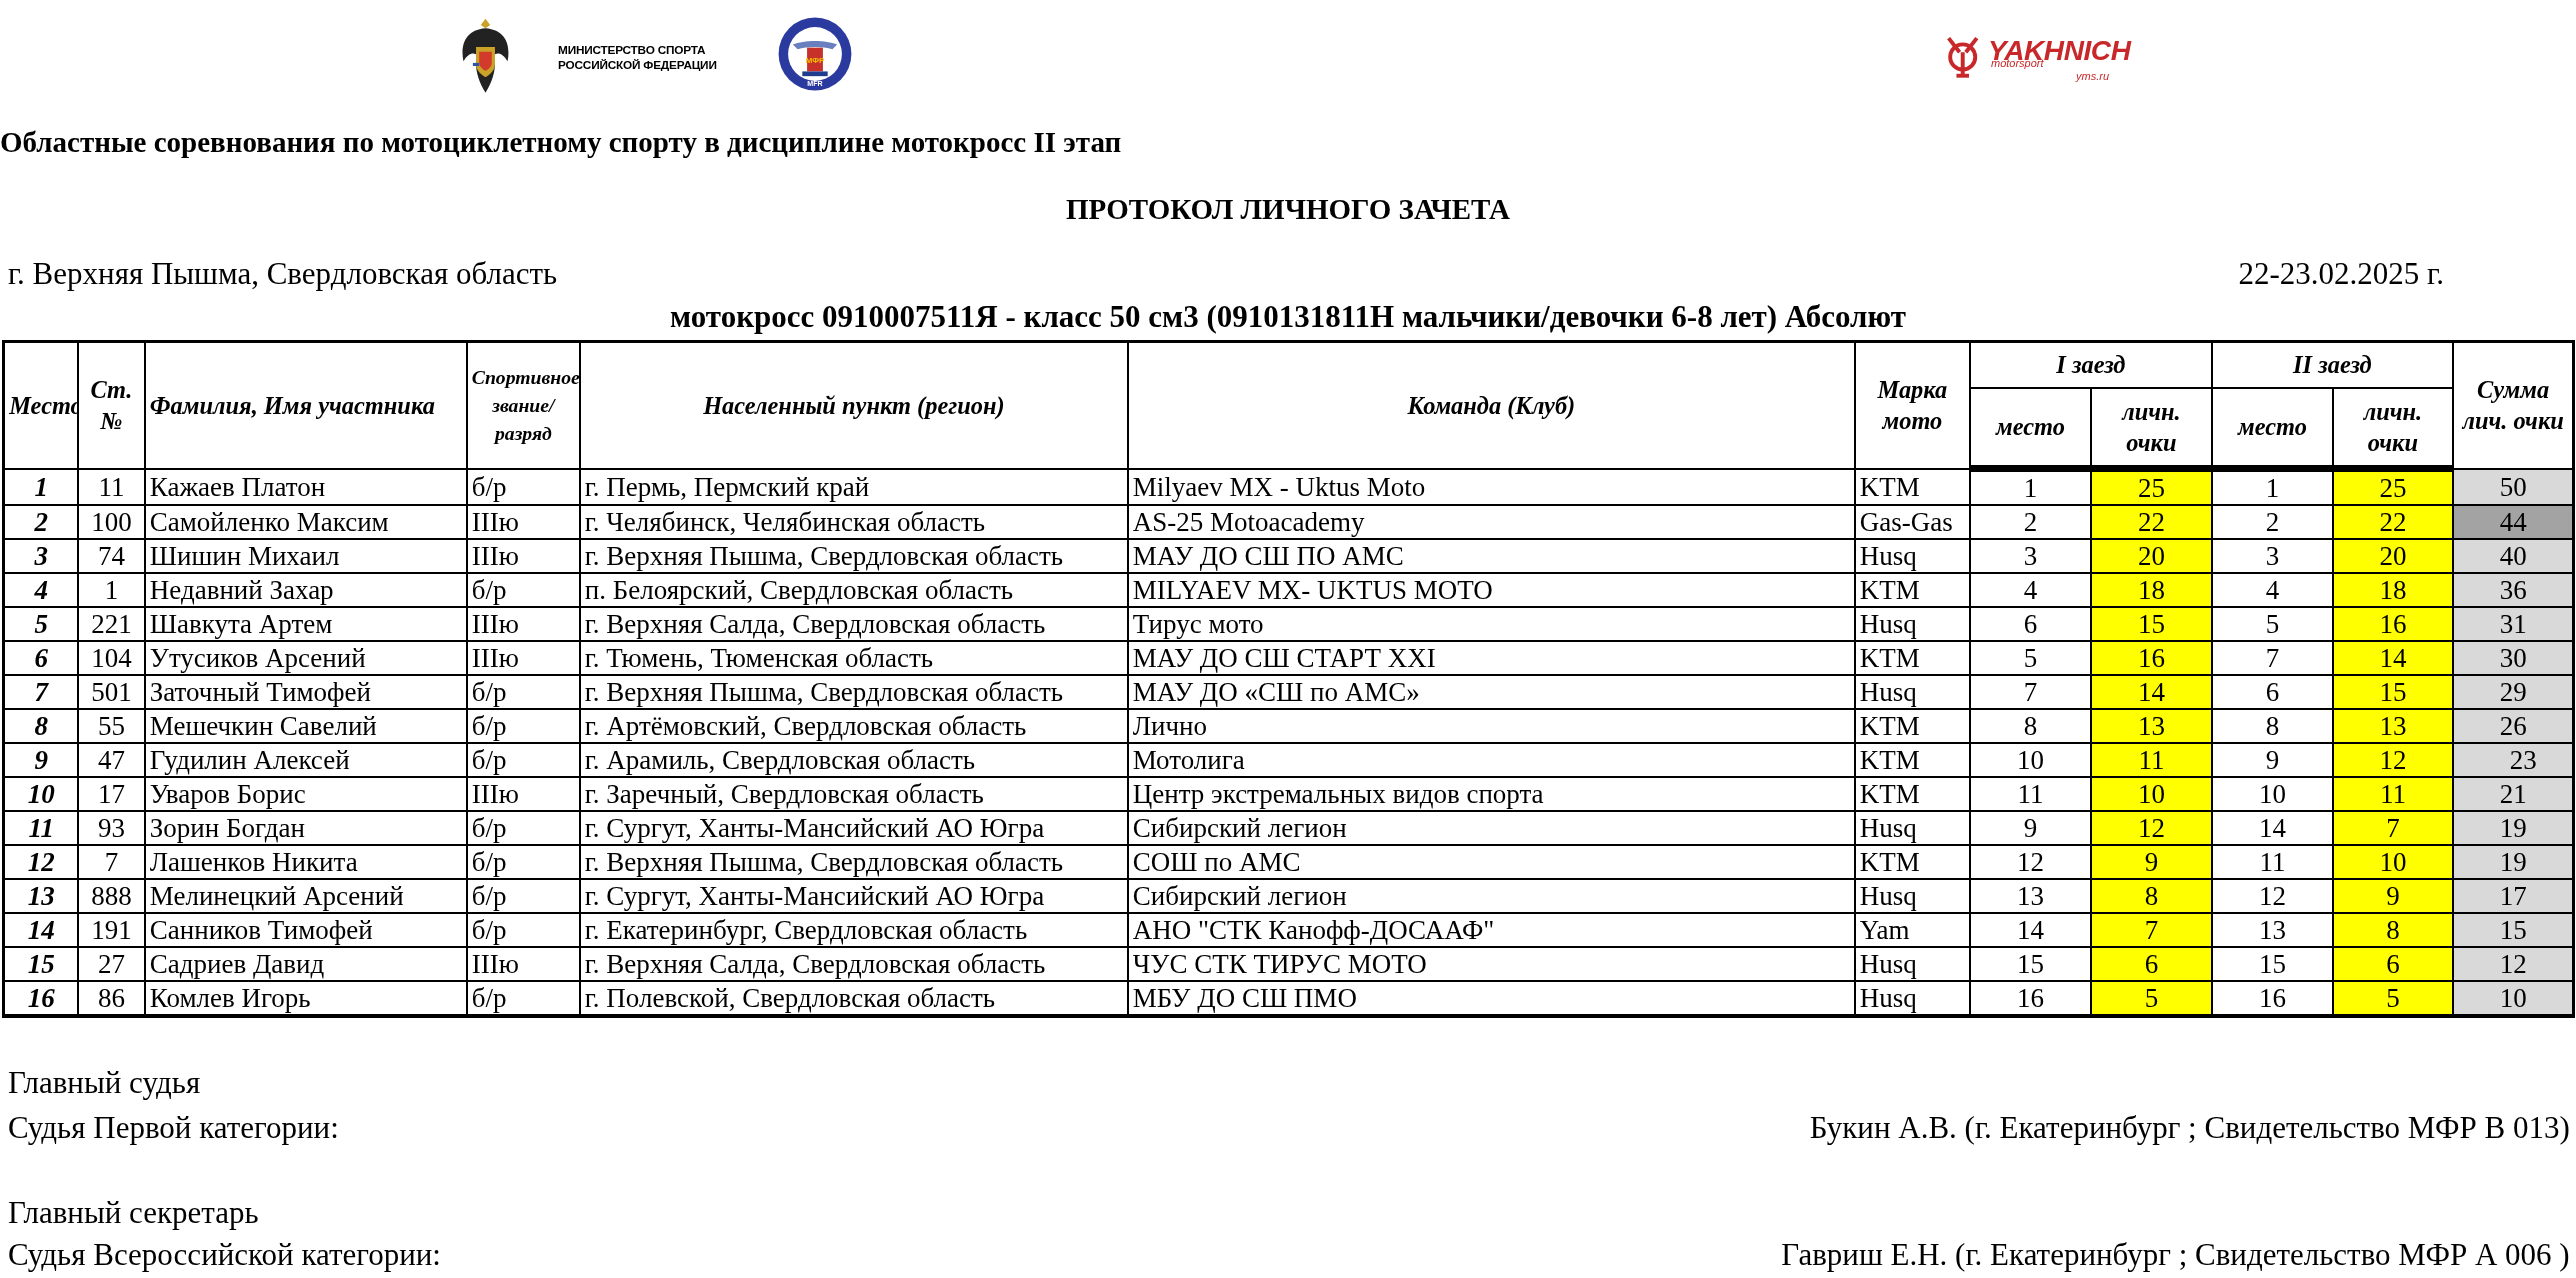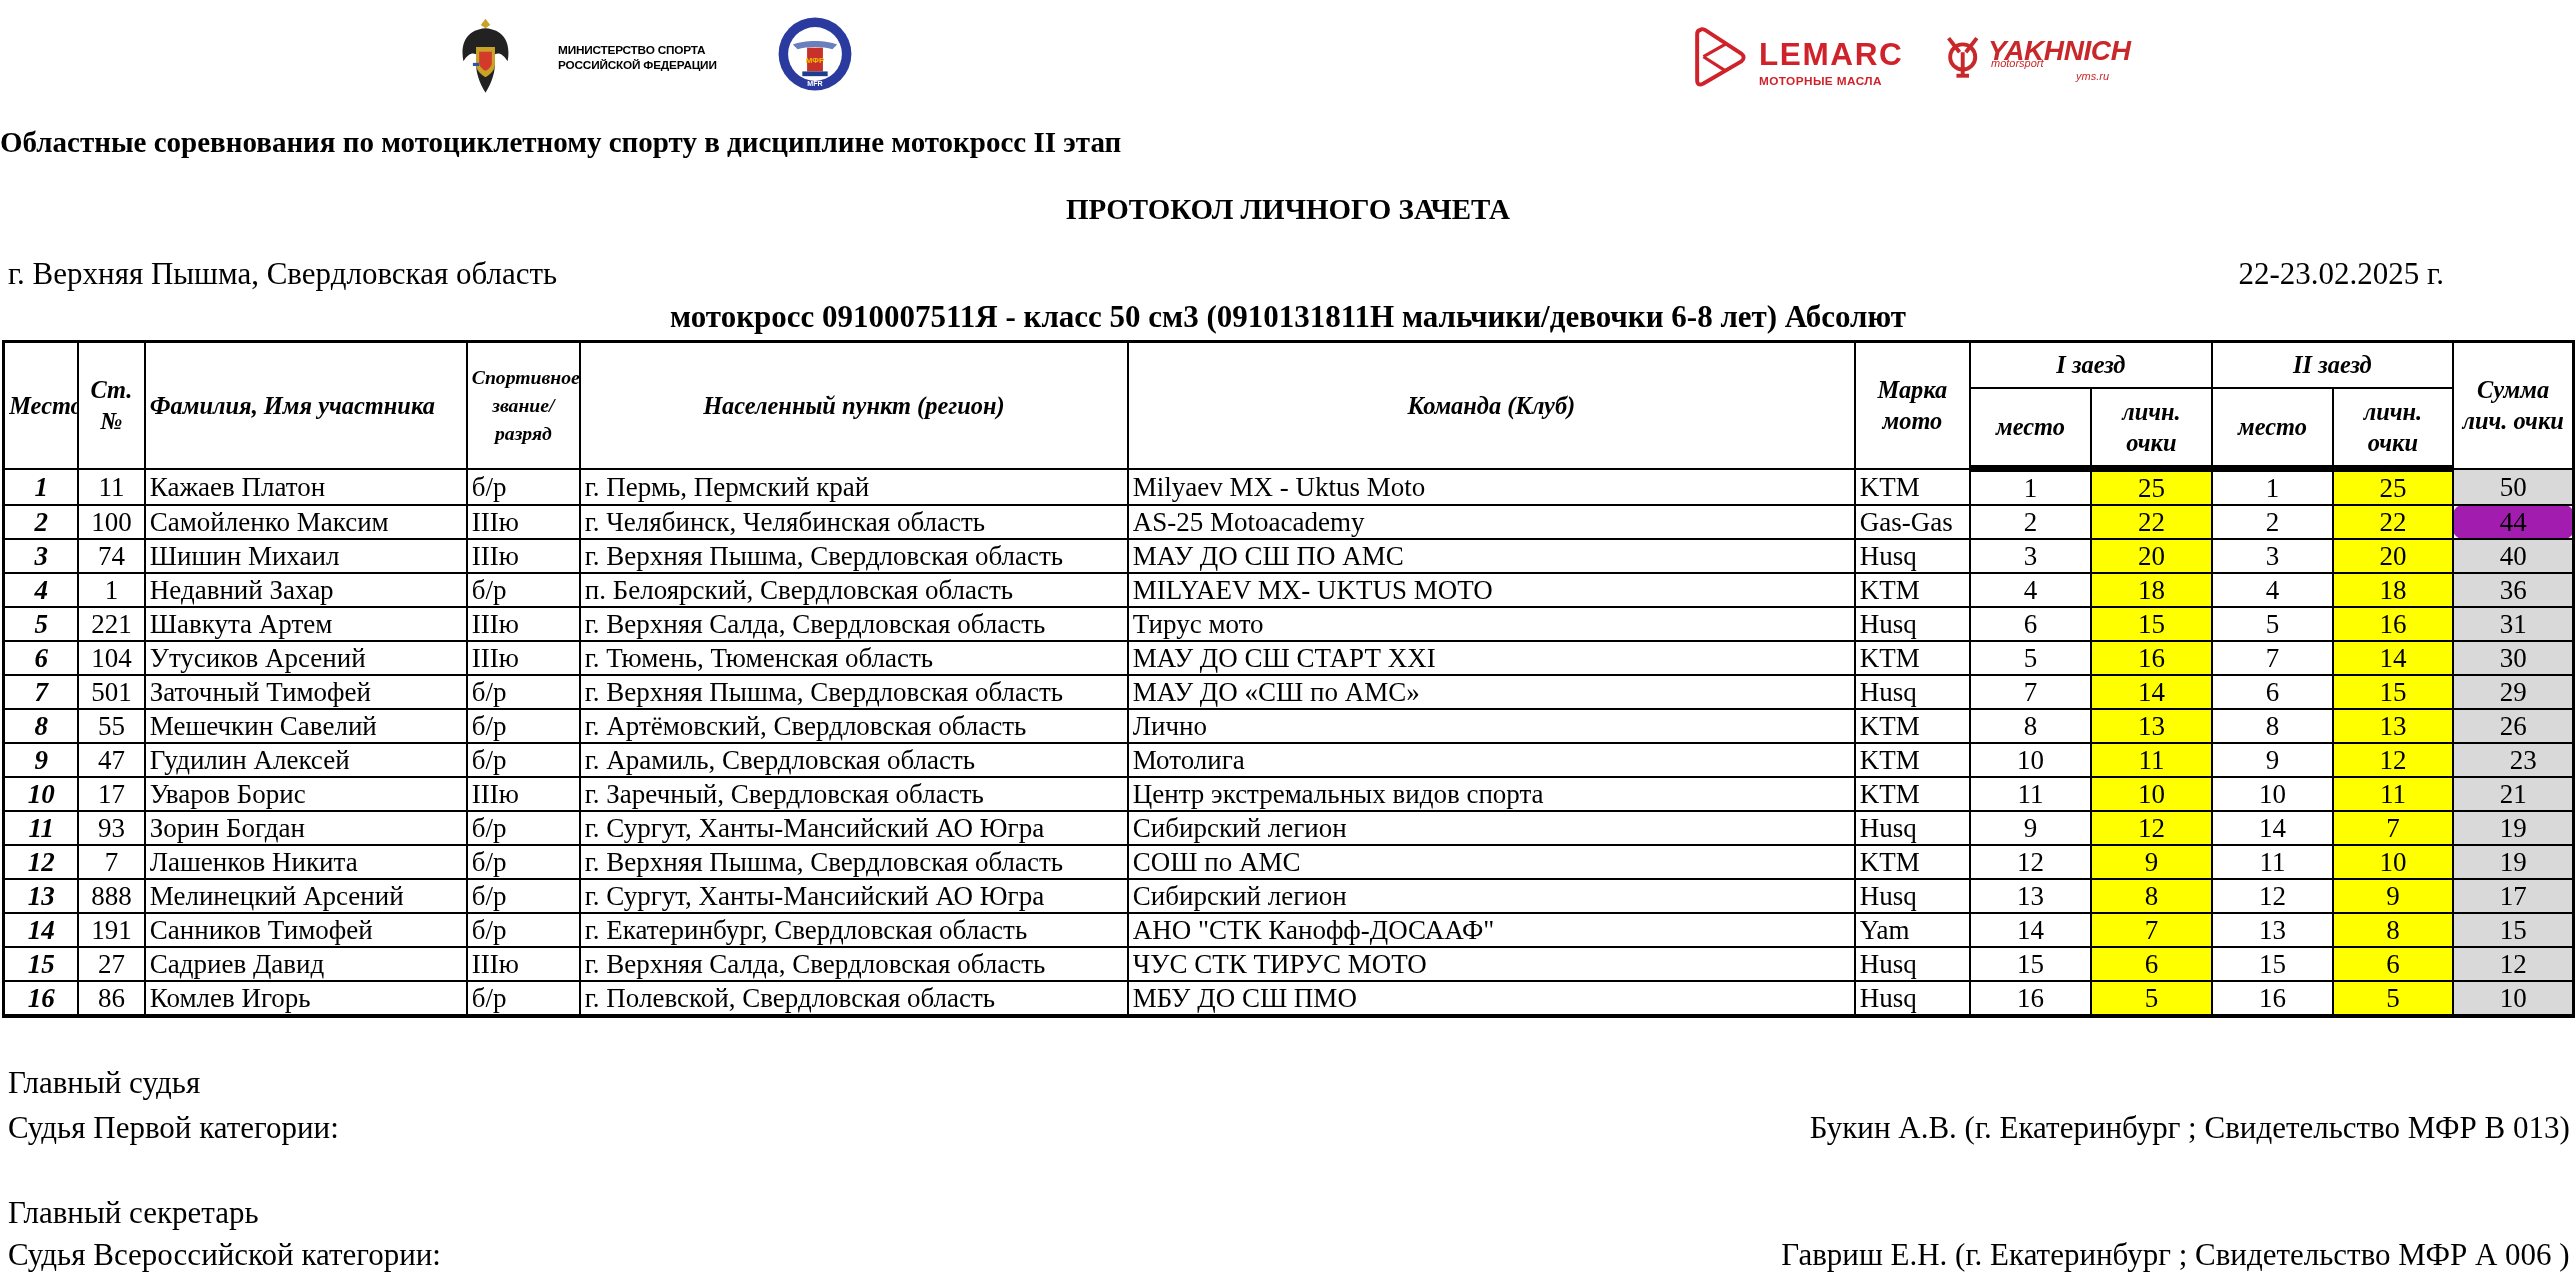--- a/index.html
+++ b/index.html
@@ -72,28 +72,20 @@
   </div>
   <svg class="mfr-logo" viewBox="0 0 96 96">
     <circle cx="48" cy="48" r="46" fill="#2b3a9e"></circle>
     <circle cx="48" cy="48" r="34" fill="#ffffff"></circle>
     <path d="M20 36 C34 30 62 30 76 36 L70 42 C58 38 38 38 26 42z" fill="#6a7fbd"></path>
     <rect x="38" y="40" width="20" height="30" fill="#c8302a"></rect>
     <text x="48" y="59" text-anchor="middle" font-family="Liberation Sans, sans-serif" font-size="10" font-weight="700" fill="#f0c000">МФР</text>
     <path d="M32 70 h32 v6 h-32z" fill="#1e3d8f"></path>
     <text x="48" y="88" text-anchor="middle" font-family="Liberation Sans, sans-serif" font-size="9" font-weight="700" fill="#ffffff">MFR</text>
   </svg>
-  <div class="lemarc">
-    <svg width="52" height="65" viewBox="0 0 66 82">
-      <path d="M8 6 Q4 6 4 12 V70 Q4 78 12 74 L60 46 Q66 41 60 36 L14 6 Q10 4 8 6z" fill="none" stroke="#d0222a" stroke-width="5"></path>
-      <path d="M12 40 L40 24 M12 40 L40 58" stroke="#d0222a" stroke-width="4"></path>
-    </svg>
-    <div class="lemarc-text">LEMARC</div>
-    <div class="lemarc-sub">МОТОРНЫЕ МАСЛА</div>
-  </div>
   <div class="yakhnich">
     <svg width="43" height="47" viewBox="0 0 54 60">
       <circle cx="26" cy="28" r="16" fill="none" stroke="#c8282a" stroke-width="5"></circle>
       <path d="M8 4 L22 22 M44 4 L30 22 M26 22 V52" stroke="#c8282a" stroke-width="5"></path>
       <path d="M18 52 h16" stroke="#c8282a" stroke-width="5"></path>
     </svg>
     <div class="yak-text">YAKHNICH</div>
     <div class="yak-sub1">motorsport</div>
     <div class="yak-sub2">yms.ru</div>
   </div>
@@ -160,21 +152,21 @@
         <td class="c">100</td>
         <td>Самойленко Максим</td>
         <td>IIIю</td>
         <td>г. Челябинск, Челябинская область</td>
         <td>AS-25 Motoacademy</td>
         <td>Gas-Gas</td>
         <td class="c">2</td>
         <td class="pts" style="background: rgb(255, 255, 0);">22</td>
         <td class="c">2</td>
         <td class="pts" style="background: rgb(255, 255, 0);">22</td>
-        <td class="sum" style="background: #a21caf; border-radius: 10px;">44</td>
+        <td class="sum" style="background: #a3a3a3;">44</td>
       </tr>
       <tr>
         <td class="place-cell">3</td>
         <td class="c">74</td>
         <td>Шишин Михаил</td>
         <td>IIIю</td>
         <td>г. Верхняя Пышма, Свердловская область</td>
         <td>МАУ ДО СШ ПО АМС</td>
         <td>Husq</td>
         <td class="c">3</td>

